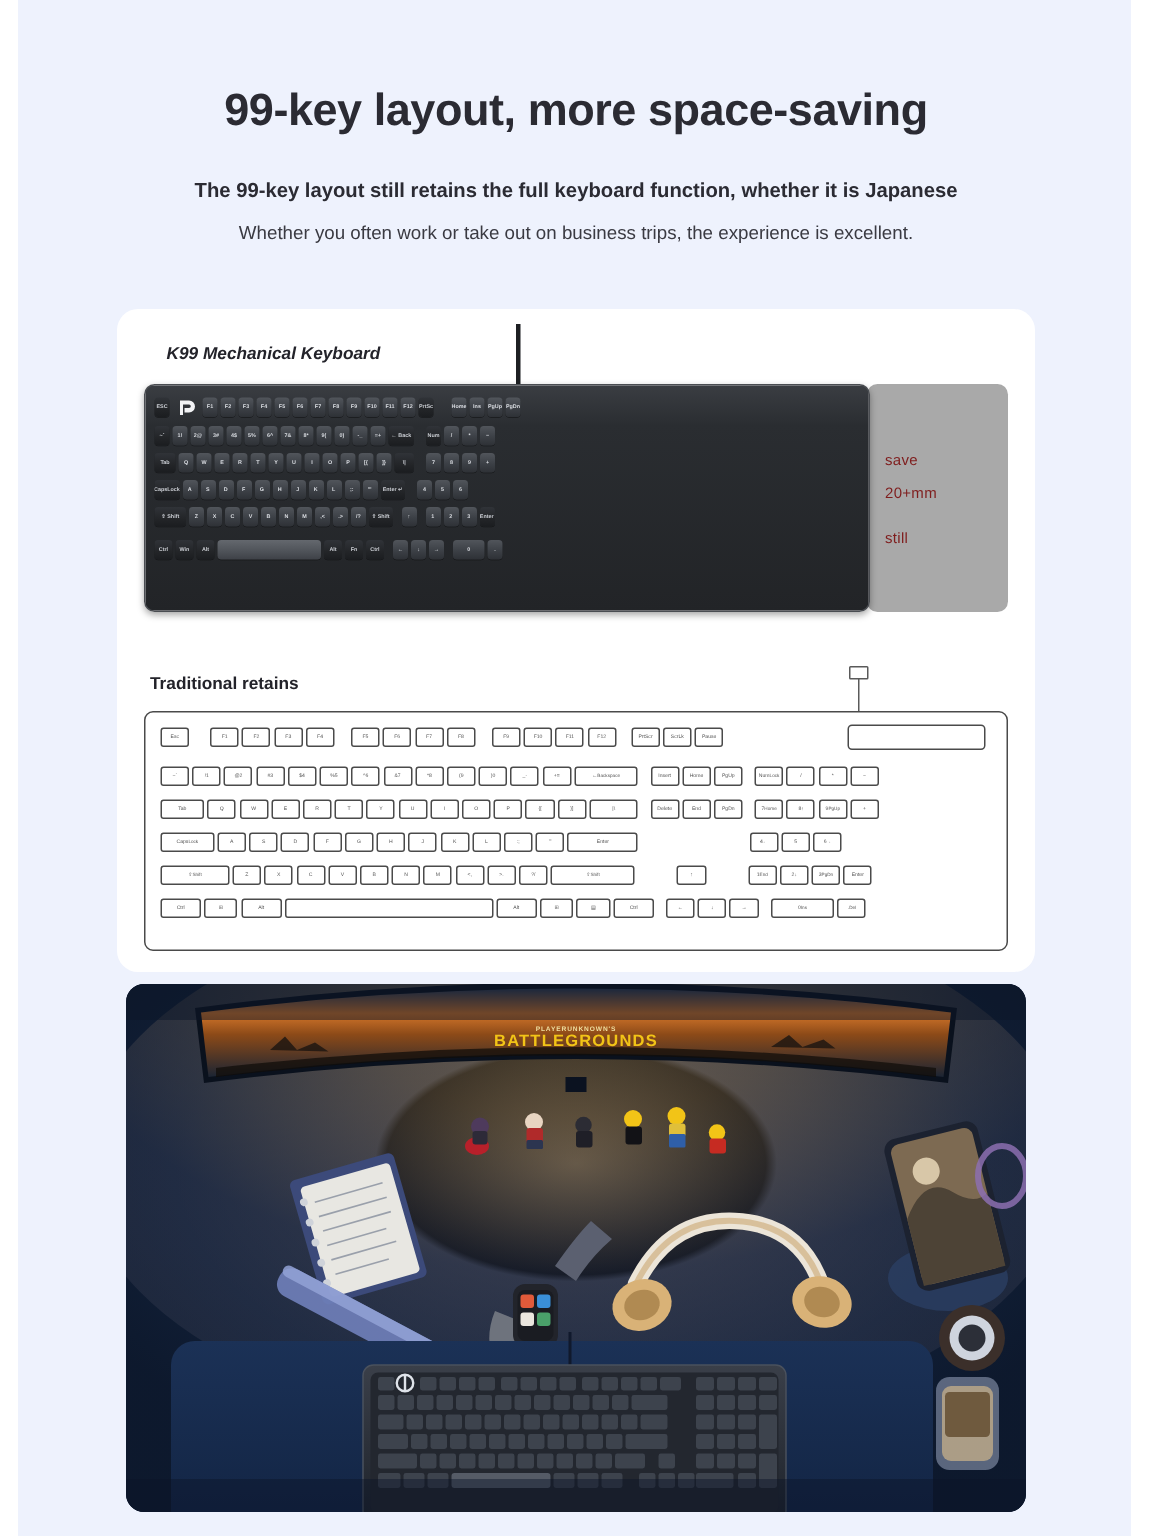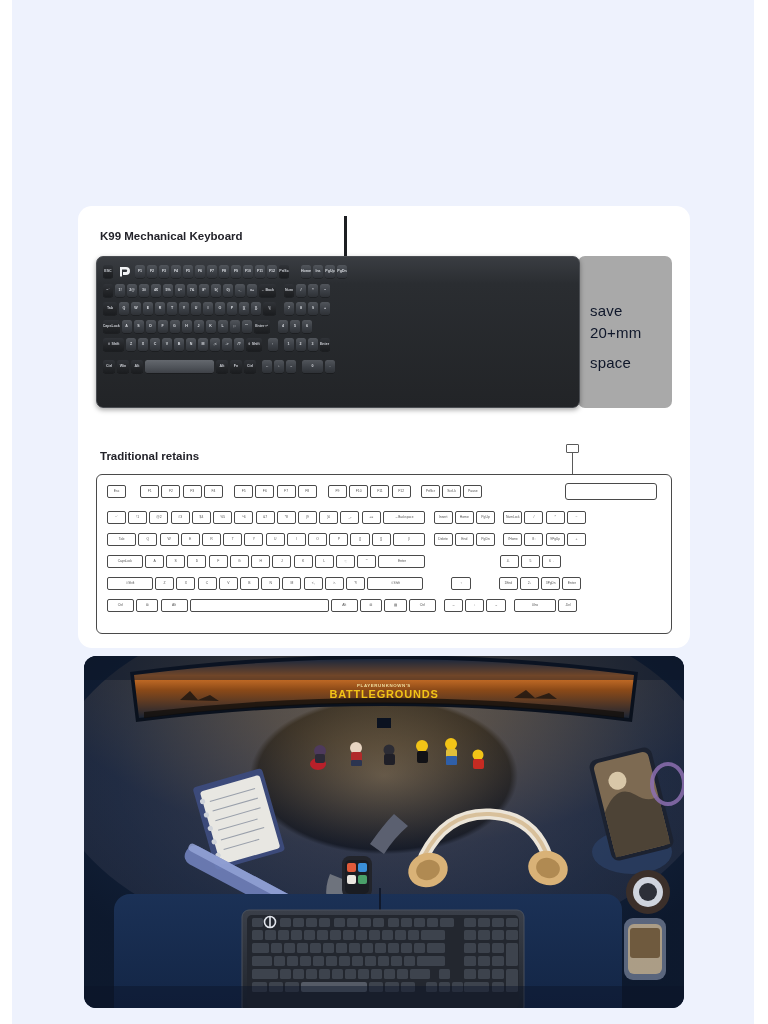--- a/index.html
+++ b/index.html
@@ -72,43 +72,43 @@
     background: #ffffff;
     border-radius: 14px;
   }
 
   .section-label {
     position: absolute;
     font-size: 11.5px;
     font-weight: 700;
     color: #23232a;
   }
-  #label-k99 { left: 22px; top: 24px; }
+  #label-k99 { left: 33px; top: 24px; font-style: italic; }
   #label-trad { left: 22px; top: 244px; }
 
   
   #k99-wrap {
     position: absolute;
     left: 18px; top: 48px;
     width: 576px; height: 155px;
   }
 
   
   #save-panel {
     position: absolute;
     left: 482px; top: 2px;
     width: 94px; height: 152px;
     background: #a9a9a9;
     border-radius: 7px;
   }
   #save-panel .sv {
     position: absolute;
     left: 12px;
-    color: #0f172a;
-    font-size: 15px;
+    color: #7f1d1d;
+    font-size: 10px;
     font-weight: 400;
     letter-spacing: 0.2px;
     white-space: nowrap;
   }
   #sv-save  { top: 46px; }
   #sv-mm    { top: 68px; }
   #sv-space { top: 98px; }
 
   
   #k99 {
@@ -236,31 +236,36 @@
   }
   #photo svg { display: block; width: 600px; height: 352px; }
 </style>
 </head>
 <body>
 
 <div id="page">
   <div id="tint"></div>
   <div id="tint-right"></div>
 
+  <div id="header">
+    <div id="headline">99-key layout, more space-saving</div>
+    <div id="sub1">The 99-key layout still retains the full keyboard function, whether it is Japanese</div>
+    <div id="sub2">Whether you often work or take out on business trips, the experience is excellent.</div>
+  </div>
 
   <div id="card">
 
     <div id="label-k99" class="section-label">K99 Mechanical Keyboard</div>
 
     <div id="k99-wrap">
 
       <div id="save-panel">
         <div class="sv" id="sv-save">save</div>
         <div class="sv" id="sv-mm">20+mm</div>
-        <div class="sv" id="sv-space">space</div>
+        <div class="sv" id="sv-space">still</div>
       </div>
 
       <div id="k99-cable"></div>
       <div id="k99">
           <div class="krow" style="left: 6px; top: 8px;">
             <div class="key dark" style="width: 10px;">ESC</div>
             <div id="k99-logo">
               <svg width="13" height="11" viewBox="0 0 13 11">
                 <path d="M2 1 h6 a4 4 0 0 1 0 8 h-3 v-3 h3 a1.2 1.2 0 0 0 0-2.4 h-4 v7 h-2 z" fill="#f2f3f5"></path>
               </svg>

